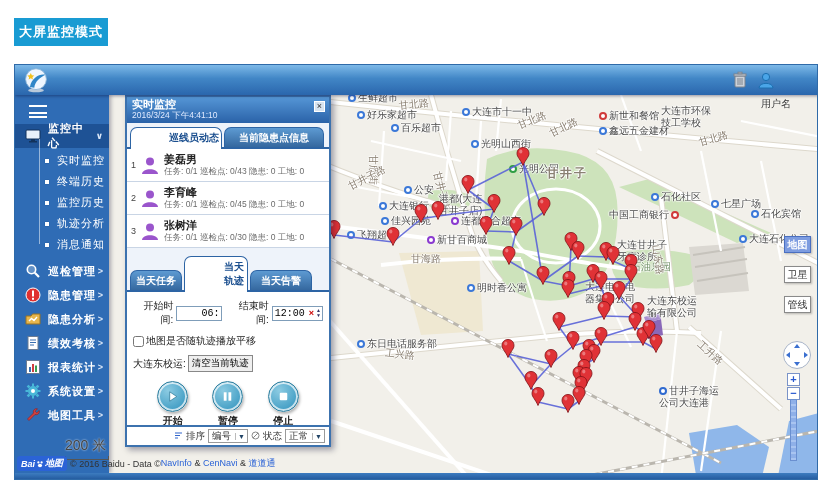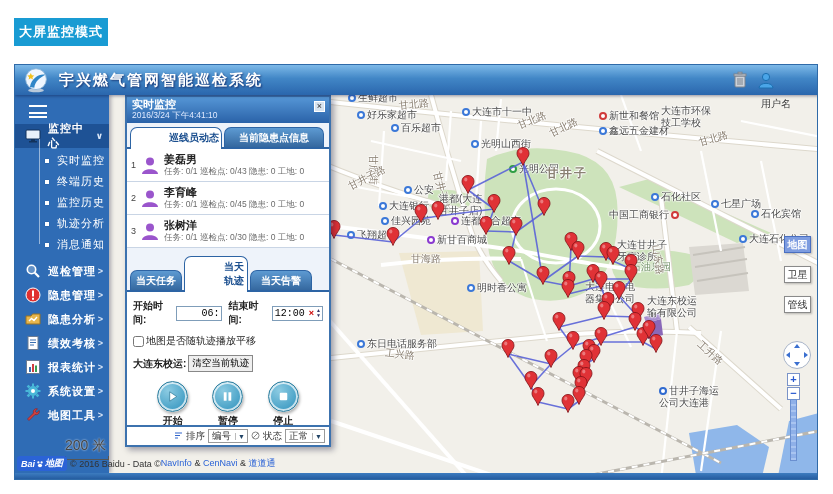--- a/index.html
+++ b/index.html
@@ -92,21 +92,21 @@
     padding:3px 0 2px 0; text-align:center; color:#fff; cursor:pointer;
     background:linear-gradient(#5d9ad2,#35689f); margin-right:2px; }
   .tab.active { background:#fff; color:#1b4f8f; position:relative; top:2px; padding-bottom:4px;padding-left:36px; }
   .plist .prow { display:flex; align-items:center; height:33px; border-bottom:1px solid #c9d5e5; padding:0 4px; }
   .pidx { font-size:9px; color:#444; width:8px; }
   .picon { width:20px; height:20px; margin:0 4px 0 1px; }
   .pname { font-size:11px; font-weight:bold; color:#222; line-height:13px; }
   .pstats { font-size:8.5px; color:#6b6b6b; line-height:11px; white-space:nowrap; }
   .form { padding:7px 6px 0 6px; font-size:10px; color:#222; }
   .frow { margin-bottom:7px; display:flex; align-items:center; flex-wrap:nowrap; }
-  .frow label.fl { font-weight:bold; }
+  .frow label.fl { font-weight:normal;text-align:right; }
   .tinput { width:46px; height:15px; border:1px solid #7f9db9; font-size:10px; padding:0 2px;
     font-family:"Liberation Mono","DejaVu Sans Mono",monospace; }
   .endwrap { display:inline-flex; align-items:center; border:1px solid #7f9db9; height:15px; background:#fff; }
   .endwrap input { border:none; width:34px; height:13px; font-size:10px; padding:0 2px;
     font-family:"Liberation Mono","DejaVu Sans Mono",monospace; }
   .xclr { color:#c00; font-size:9px; font-weight:bold; padding:0 2px; cursor:pointer; }
   .spin { display:inline-flex; flex-direction:column; font-size:5px; color:#336; line-height:5px; cursor:pointer; padding-right:1px; }
   .frow input[type=checkbox], .frow input[type=radio] { width:11px; height:11px; margin-right:2px; }
   .clear-btn { font-size:9.5px; border:1px solid #888; background:#efefef; padding:1px 3px; cursor:pointer; margin-left:2px; }
   .ctrls { display:flex; justify-content:space-around; padding:2px 12px 0 12px; }
@@ -505,21 +505,20 @@
       <div class="zslider"></div>
     </div>
 
     <div class="app-header">
       <svg class="logo" viewBox="0 0 30 30">
         <ellipse cx="15" cy="27" rx="9" ry="2.2" fill="#b9c9da"></ellipse>
         <circle cx="15" cy="14" r="12" fill="#eef6ff" stroke="#8fb6d8"></circle>
         <path d="M8 23 C10 12 20 7 26 9 C20 12 14 16 13 24 Z" fill="#2f86c8"></path>
         <path d="M9 7 L10.2 9.6 L13 9.9 L10.9 11.8 L11.5 14.5 L9 13 L6.5 14.5 L7.1 11.8 L5 9.9 L7.8 9.6 Z" fill="#f2c11c"></path>
       </svg>
-      <div class="app-title">宇兴燃气管网智能巡检系统</div>
       <div class="hdr-icons">
         <span>
           <svg viewBox="0 0 16 18" width="18" height="18">
               <rect x="3" y="5" width="10" height="11" rx="1" fill="#cdd2d9" stroke="#7d848e"></rect>
               <rect x="2" y="3" width="12" height="2" fill="#cdd2d9" stroke="#7d848e"></rect>
               <rect x="6" y="1.2" width="4" height="1.6" fill="#cdd2d9" stroke="#7d848e"></rect>
               <path d="M6 7 L6 14 M8 7 L8 14 M10 7 L10 14" stroke="#7d848e"></path>
             </svg>
         </span>
         <span>

